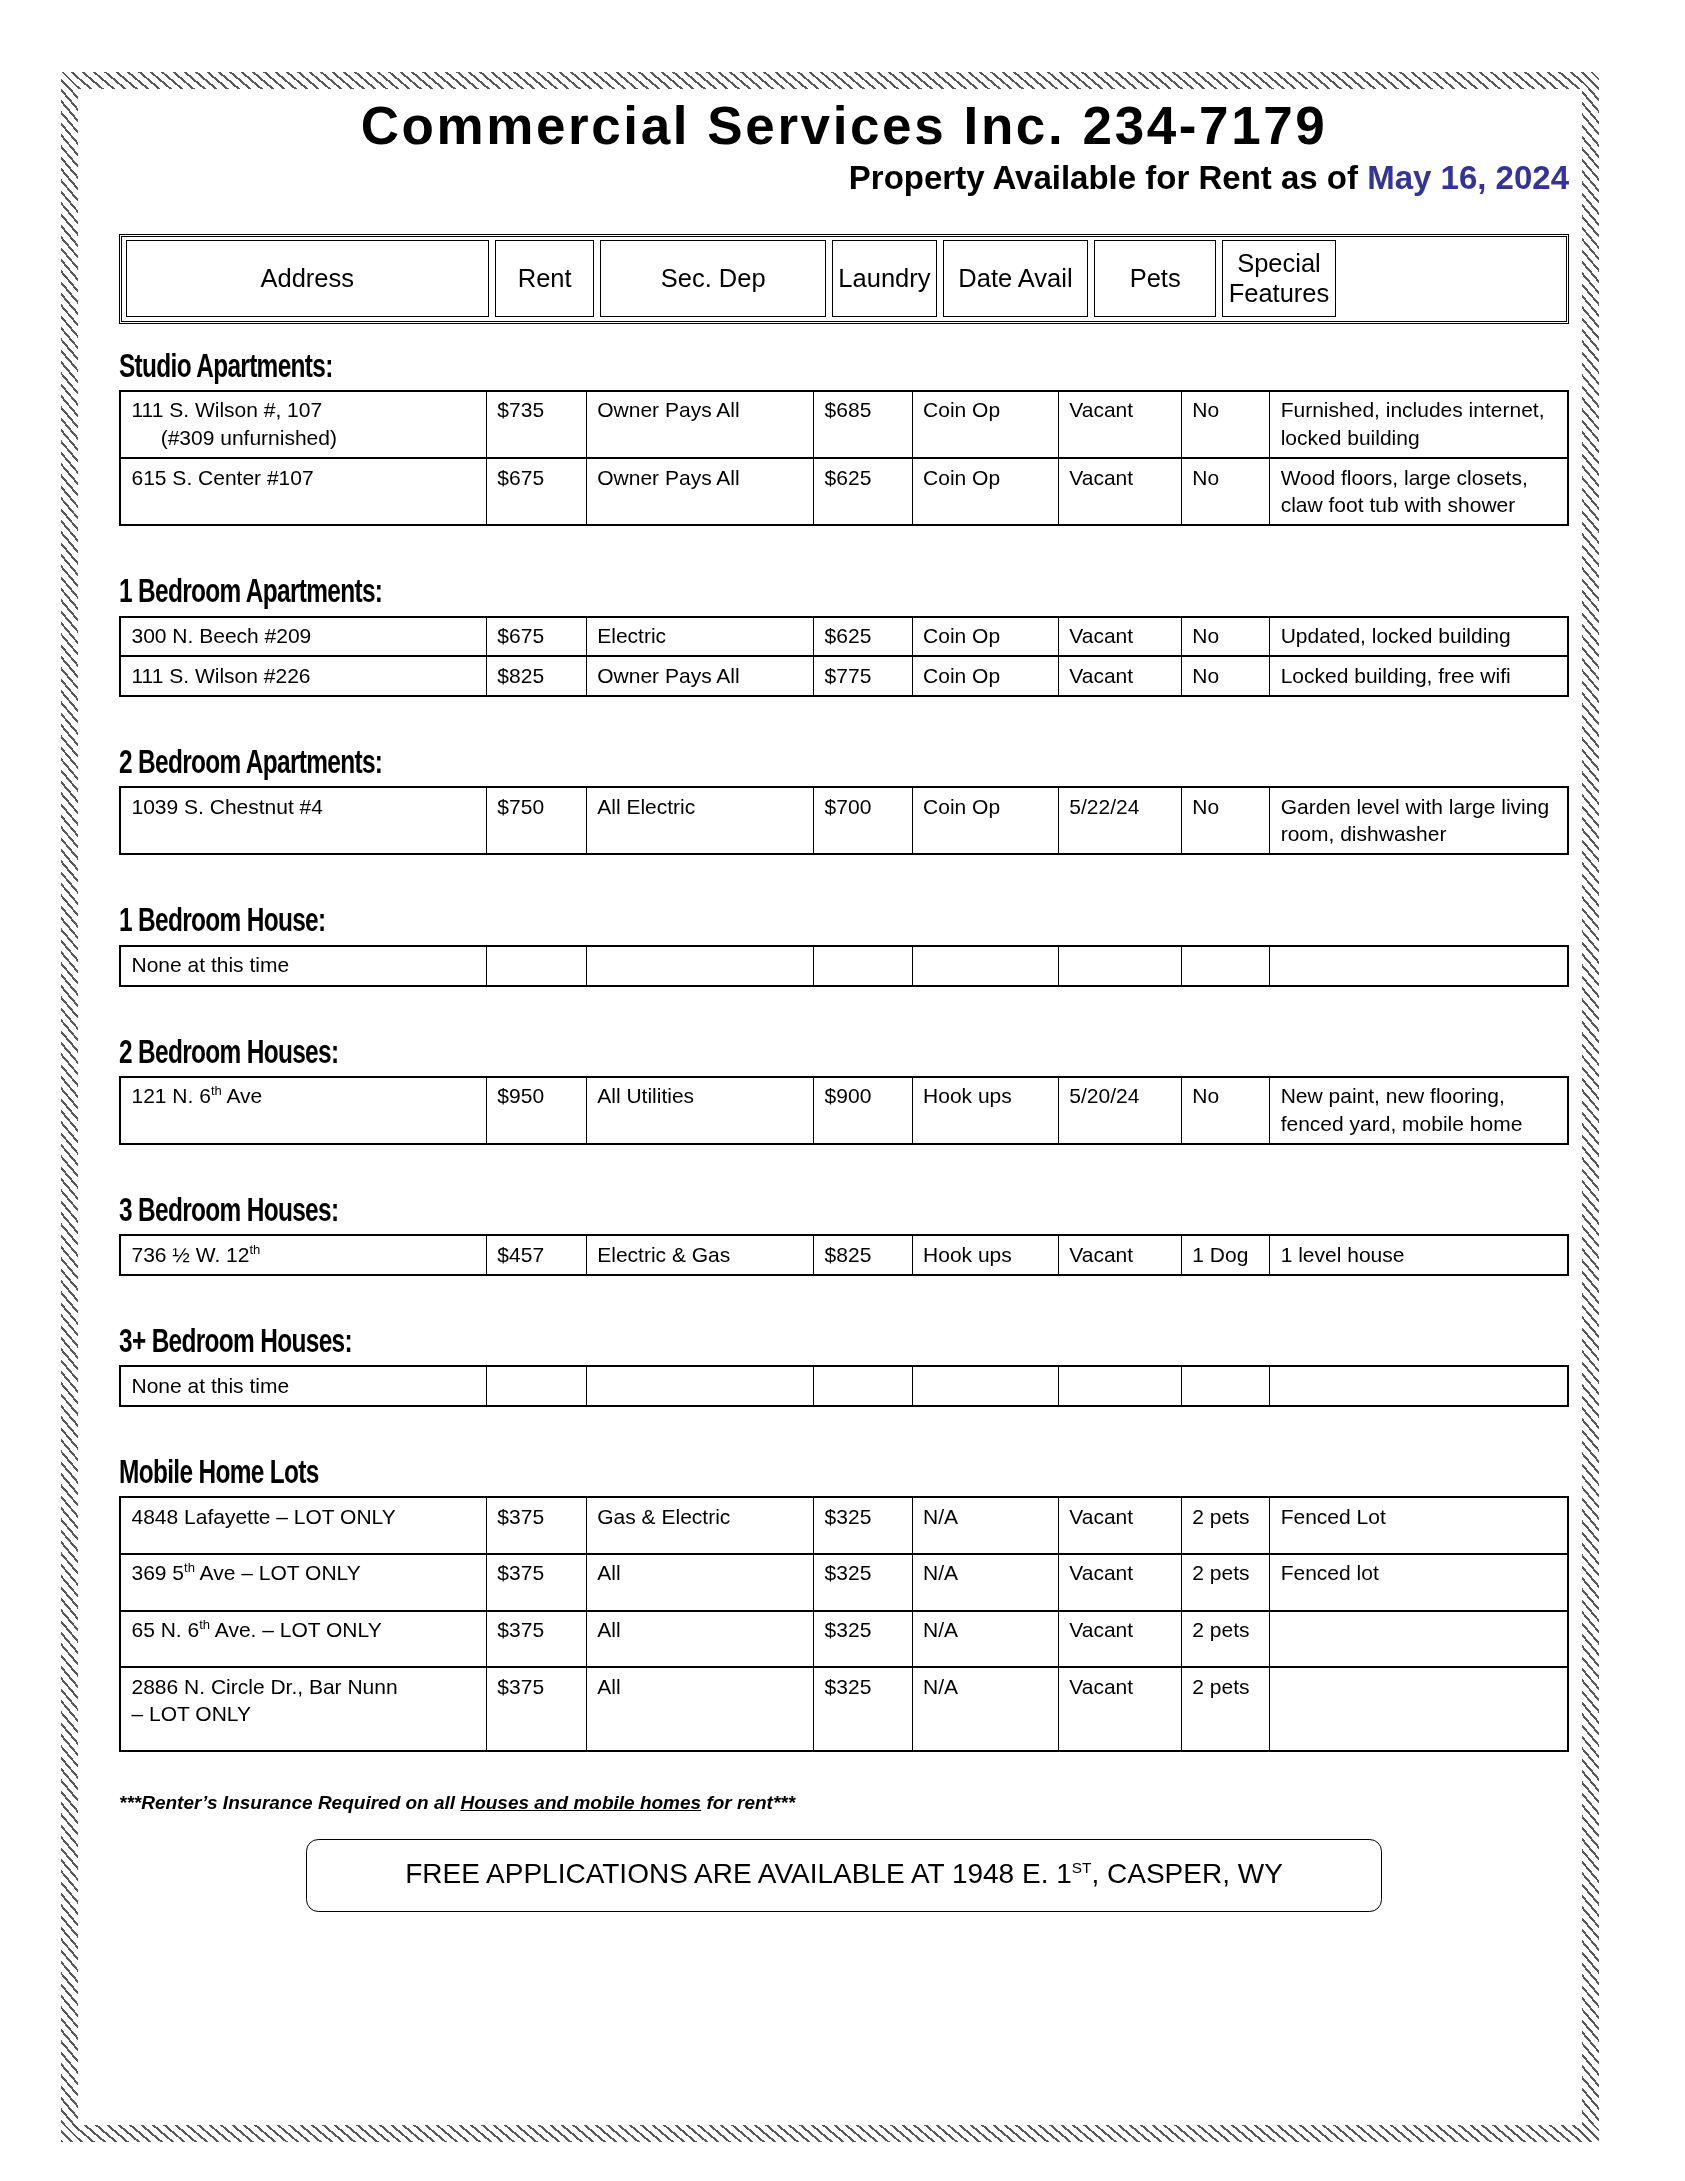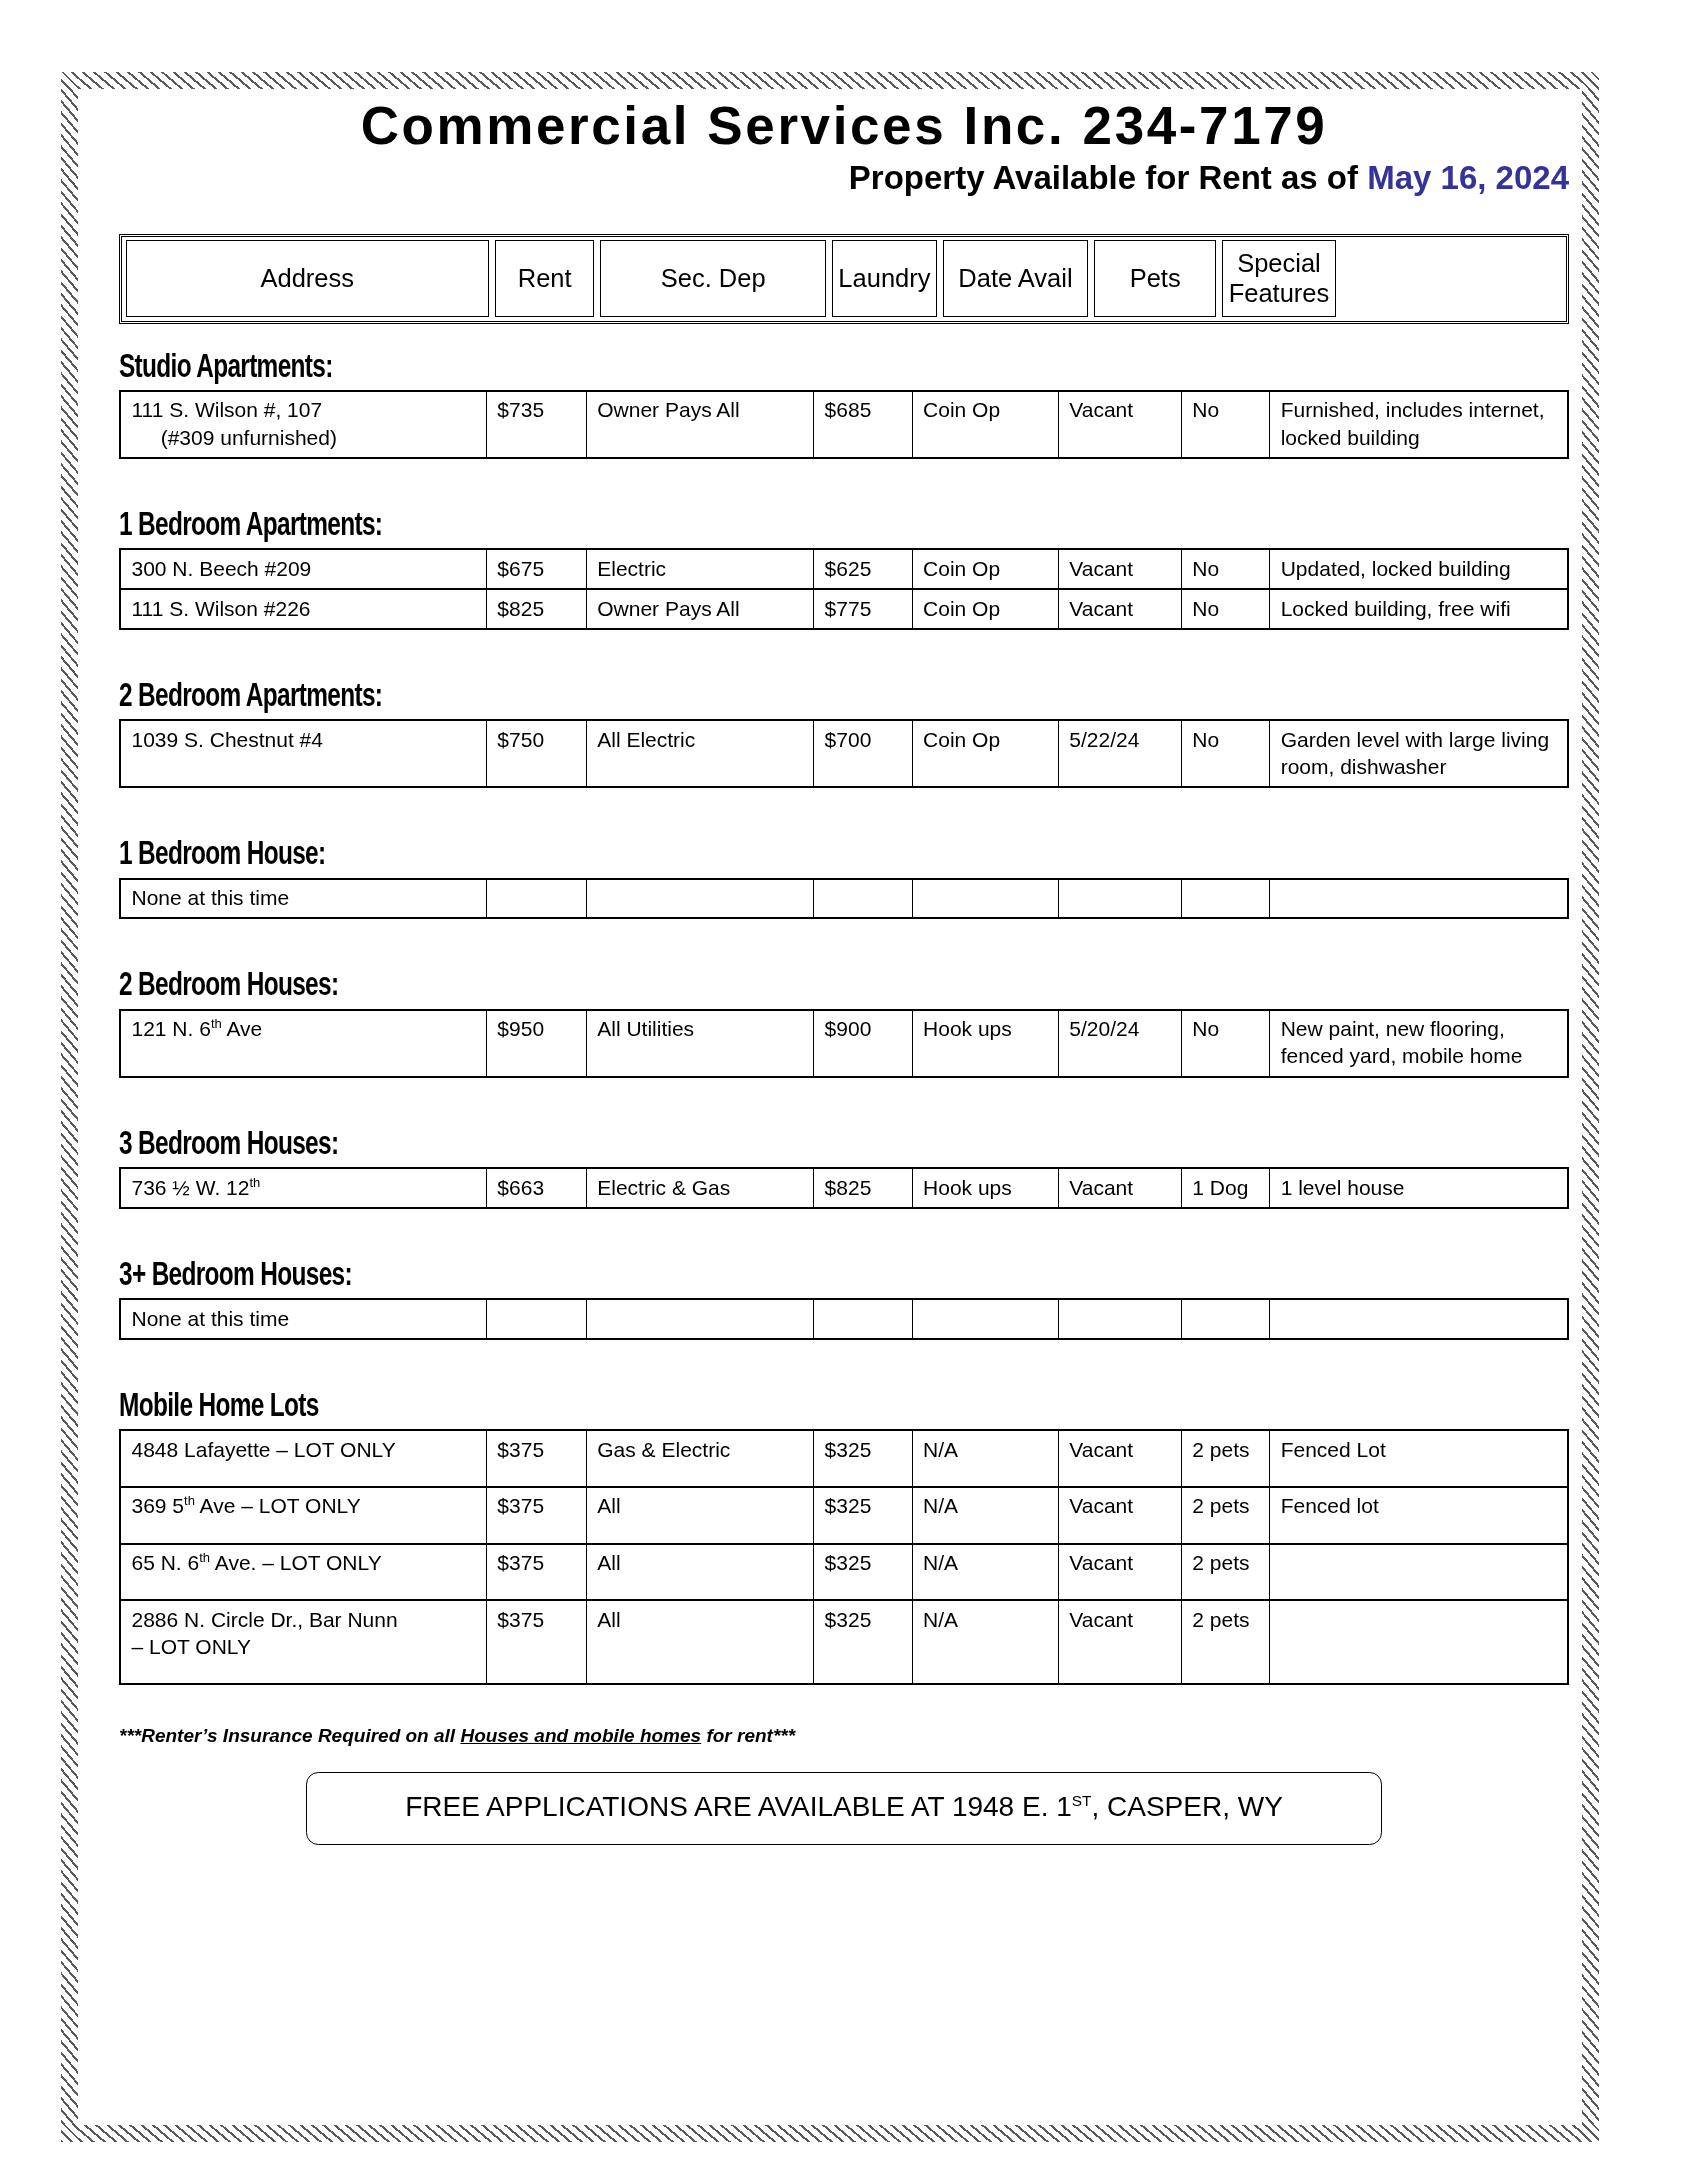--- a/index.html
+++ b/index.html
@@ -109,20 +109,30 @@
               <td class="addr"><span>111 S. Wilson #, 107
      (#309 unfurnished)</span></td>
               <td>$735</td>
               <td>Owner Pays All</td>
               <td>$685</td>
               <td>Coin Op</td>
               <td>Vacant</td>
               <td>No</td>
               <td>Furnished, includes internet, locked building</td>
             </tr>
+            <tr>
+              <td class="addr"><span>615 S. Center #107</span></td>
+              <td>$675</td>
+              <td>Owner Pays All</td>
+              <td>$625</td>
+              <td>Coin Op</td>
+              <td>Vacant</td>
+              <td>No</td>
+              <td>Wood floors, large closets, claw foot tub with shower</td>
+            </tr>
           </tbody>
         </table>
       </section>
       <section class="psection">
         <h2 class="sec-label">1 Bedroom Apartments:</h2>
         <table class="ptable">
           <colgroup>
             <col style="width: 25.3%;">
             <col style="width: 6.9%;">
             <col style="width: 15.7%;">
@@ -246,21 +256,21 @@
             <col style="width: 15.7%;">
             <col style="width: 6.8%;">
             <col style="width: 10.1%;">
             <col style="width: 8.5%;">
             <col style="width: 6.1%;">
             <col style="width: 20.6%;">
           </colgroup>
           <tbody>
             <tr>
               <td class="addr"><span>736 ½ W. 12</span><sup>th</sup></td>
-              <td>$663</td>
+              <td>$457</td>
               <td>Electric &amp; Gas</td>
               <td>$825</td>
               <td>Hook ups</td>
               <td>Vacant</td>
               <td>1 Dog</td>
               <td>1 level house</td>
             </tr>
           </tbody>
         </table>
       </section>

